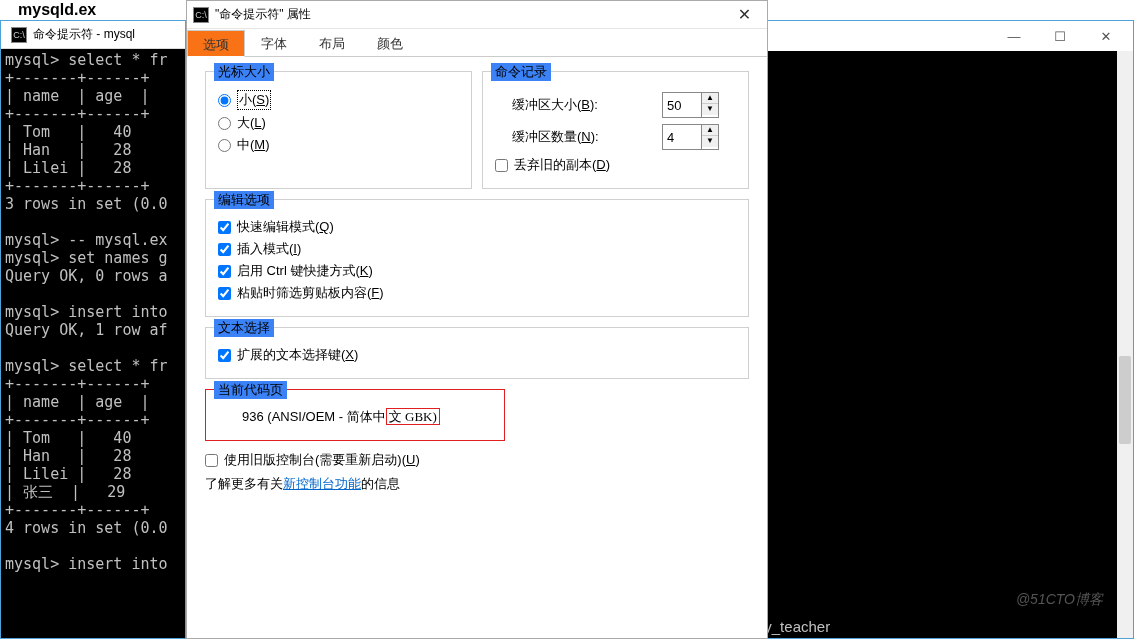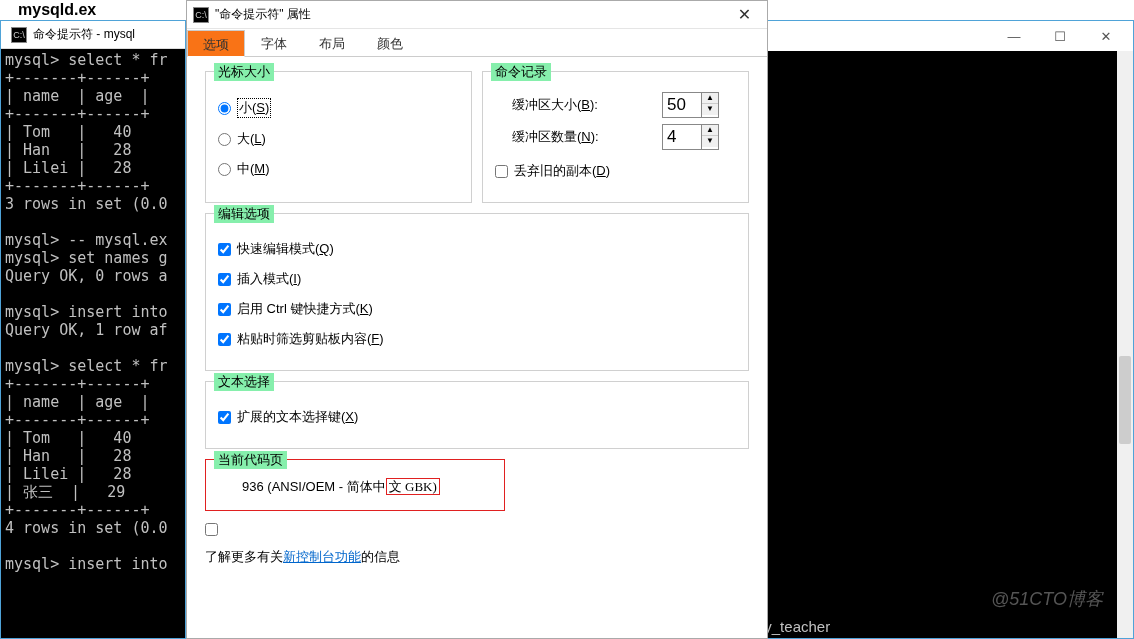--- a/index.html
+++ b/index.html
@@ -13,53 +13,53 @@
 .back-console { position: absolute; top: 20px; left: 15px; width: 1119px; height: 619px; border: 1px solid #4fa3d8; background: #fff; }
 .back-console .titlebar { height: 30px; background: #fff; display: flex; align-items: center; padding: 0 4px; }
 .back-console .titlebar .icon { width: 16px; height: 16px; background: #000; border: 1px solid #888; margin: 0 6px; font-size: 9px; color: #ccc; display: flex; align-items: center; justify-content: center; }
 .back-console .titlebar .title { font-size: 12px; color: #000; }
 .back-console .winbtns { margin-left: auto; display: flex; }
 .back-console .winbtns span { width: 46px; height: 30px; display: flex; align-items: center; justify-content: center; color: #555; font-size: 13px; }
 .back-console .body { position: absolute; top: 30px; left: 0; right: 0; bottom: 0; background: #000; font-family: "Consolas","NSimSun",monospace; font-size: 15px; color: #c0c0c0; white-space: pre; padding: 2px 4px; line-height: 18px; overflow: hidden; }
 .back-console .body .scrollbar { position: absolute; right: 0; top: 0; bottom: 0; width: 16px; background: #f0f0f0; }
 .back-console .body .scrollbar .thumb { position: absolute; top: 52%; height: 15%; left: 2px; right: 2px; background: #cdcdcd; border-radius: 2px; }
 .back-console .body .bottom-line { position: absolute; bottom: 2px; left: 580px; color: #c0c0c0; }
-.back-console .watermark { position: absolute; right: 30px; bottom: 30px; color: #555; font-size: 18px; font-style: italic; }
+.back-console .watermark { position: absolute; right: 30px; bottom: 30px; color: #555; font-size: 14px; font-style: italic; }
 
 
 .front-console { position: absolute; top: 20px; left: 0; width: 186px; height: 619px; background: #000; border: 1px solid #4fa3d8; overflow: hidden; }
 .front-console .titlebar2 { height: 28px; background: #fff; display: flex; align-items: center; padding: 0 4px; border-bottom: 1px solid #ddd; }
 .front-console .titlebar2 .icon { width: 16px; height: 16px; background: #000; border: 1px solid #888; margin: 0 6px; font-size: 9px; color: #ccc; display: flex; align-items: center; justify-content: center; }
 .front-console .titlebar2 .title { font-size: 12px; color: #000; }
 .front-console .term { background: #000; color: #c0c0c0; font-family: "Consolas","NSimSun",monospace; font-size: 15px; white-space: pre; line-height: 18px; padding: 2px 4px; }
 
 
 .dialog { position: absolute; top: 0; left: 186px; width: 582px; height: 639px; background: #fff; border: 1px solid #aaa; }
 .dialog .dlg-titlebar { height: 28px; display: flex; align-items: center; background: #fff; border-bottom: 1px solid #e5e5e5; }
 .dialog .dlg-titlebar .icon { width: 16px; height: 16px; background: #000; border: 1px solid #888; margin: 0 6px; font-size: 9px; color: #ccc; display: flex; align-items: center; justify-content: center; }
 .dialog .dlg-titlebar .dlg-title { font-size: 12px; color: #000; }
 .dialog .dlg-titlebar .close { margin-left: auto; width: 45px; height: 28px; display: flex; align-items: center; justify-content: center; font-size: 16px; color: #333; }
 .dialog .tabstrip { height: 28px; display: flex; border-bottom: 1px solid #ccc; background: #fff; }
 .dialog .tab { padding: 5px 15px 4px 15px; font-size: 13px; color: #333; border: 1px solid transparent; border-bottom: none; cursor: default; }
 .dialog .tab.active { border: 1px solid #ccc; border-bottom: 1px solid #fff; background: #f97316; position: relative; top: 1px; }
 .dialog .content { padding: 14px 18px; font-size: 13px; color: #000; }
 
 .fieldset { border: 1px solid #d0d0d0; margin-bottom: 10px; position: relative; padding: 14px 12px 10px 12px; }
-.fieldset .legend { position: absolute; top: -9px; left: 8px; background: #86efac; padding: 0 4px; font-size: 13px; }
+.fieldset .legend { position: absolute; top: -9px; left: 8px; background: #3b82f6; padding: 0 4px; font-size: 13px; }
 .row2 { display: flex; }
 .row2 > .fieldset { flex: 1; }
 .row2 > .fieldset:first-child { margin-right: 10px; }
-.radio-row, .check-row { display: flex; align-items: center; margin: 12px 0; font-size: 13px; }
+.radio-row, .check-row { display: flex; align-items: center; margin: 4px 0; font-size: 13px; }
 .radio-row input, .check-row input { margin-right: 6px; }
 .underlined { text-decoration: underline; }
 .focus-box { border: 1px dotted #000; padding: 0 1px; }
 .record-row { display: flex; align-items: center; margin: 6px 17px; }
 .record-row .lbl { flex: 1; }
 .spinner { display: flex; align-items: stretch; }
-.spinner input { width: 40px; height: 22px; border: 1px solid #888; padding: 12px 4px; font-size: 17px; }
+.spinner input { width: 40px; height: 22px; border: 1px solid #888; padding: 12px 4px; font-size: 13px; }
 .spinner .btns { display: flex; flex-direction: column; border: 1px solid #888; border-left: none; }
 .spinner .btns span { width: 16px; height: 11px; background: #f0f0f0; font-size: 8px; text-align: center; line-height: 10px; border-bottom: 1px solid #ccc; }
 .spinner .btns span:last-child { border-bottom: none; }
 
 .red-box { border: 1px solid #e02020; padding-left: 36px; }
 .red-box-inner { border: 1px solid #e02020; display: inline; padding: 0 2px; font-family: Liberation Serif, serif; }
 
 .footer-area { margin-top: 4px; }
 .link { color: #0066cc; text-decoration: underline; }
 </style>
@@ -215,20 +215,21 @@
     <div class="fieldset red-box" style="width:300px;">
       <span class="legend">当前代码页</span>
       <div style="padding:4px 0;">
         <span>936  (ANSI/OEM - 简体中</span><span class="red-box-inner">文 GBK)</span>
       </div>
     </div>
 
     <div class="footer-area">
       <div class="check-row">
         <input type="checkbox" style="">
+        <span><span>使用旧版控制台(需要重新启动)(</span><span class="underlined">U</span><span>)</span></span>
       </div>
       <div style="margin-top:6px;">
         <span>了解更多有关</span><a href="#" class="link">新控制台功能</a><span>的信息</span>
       </div>
     </div>
 
   </div>
 </div>
 
 </body></html>

